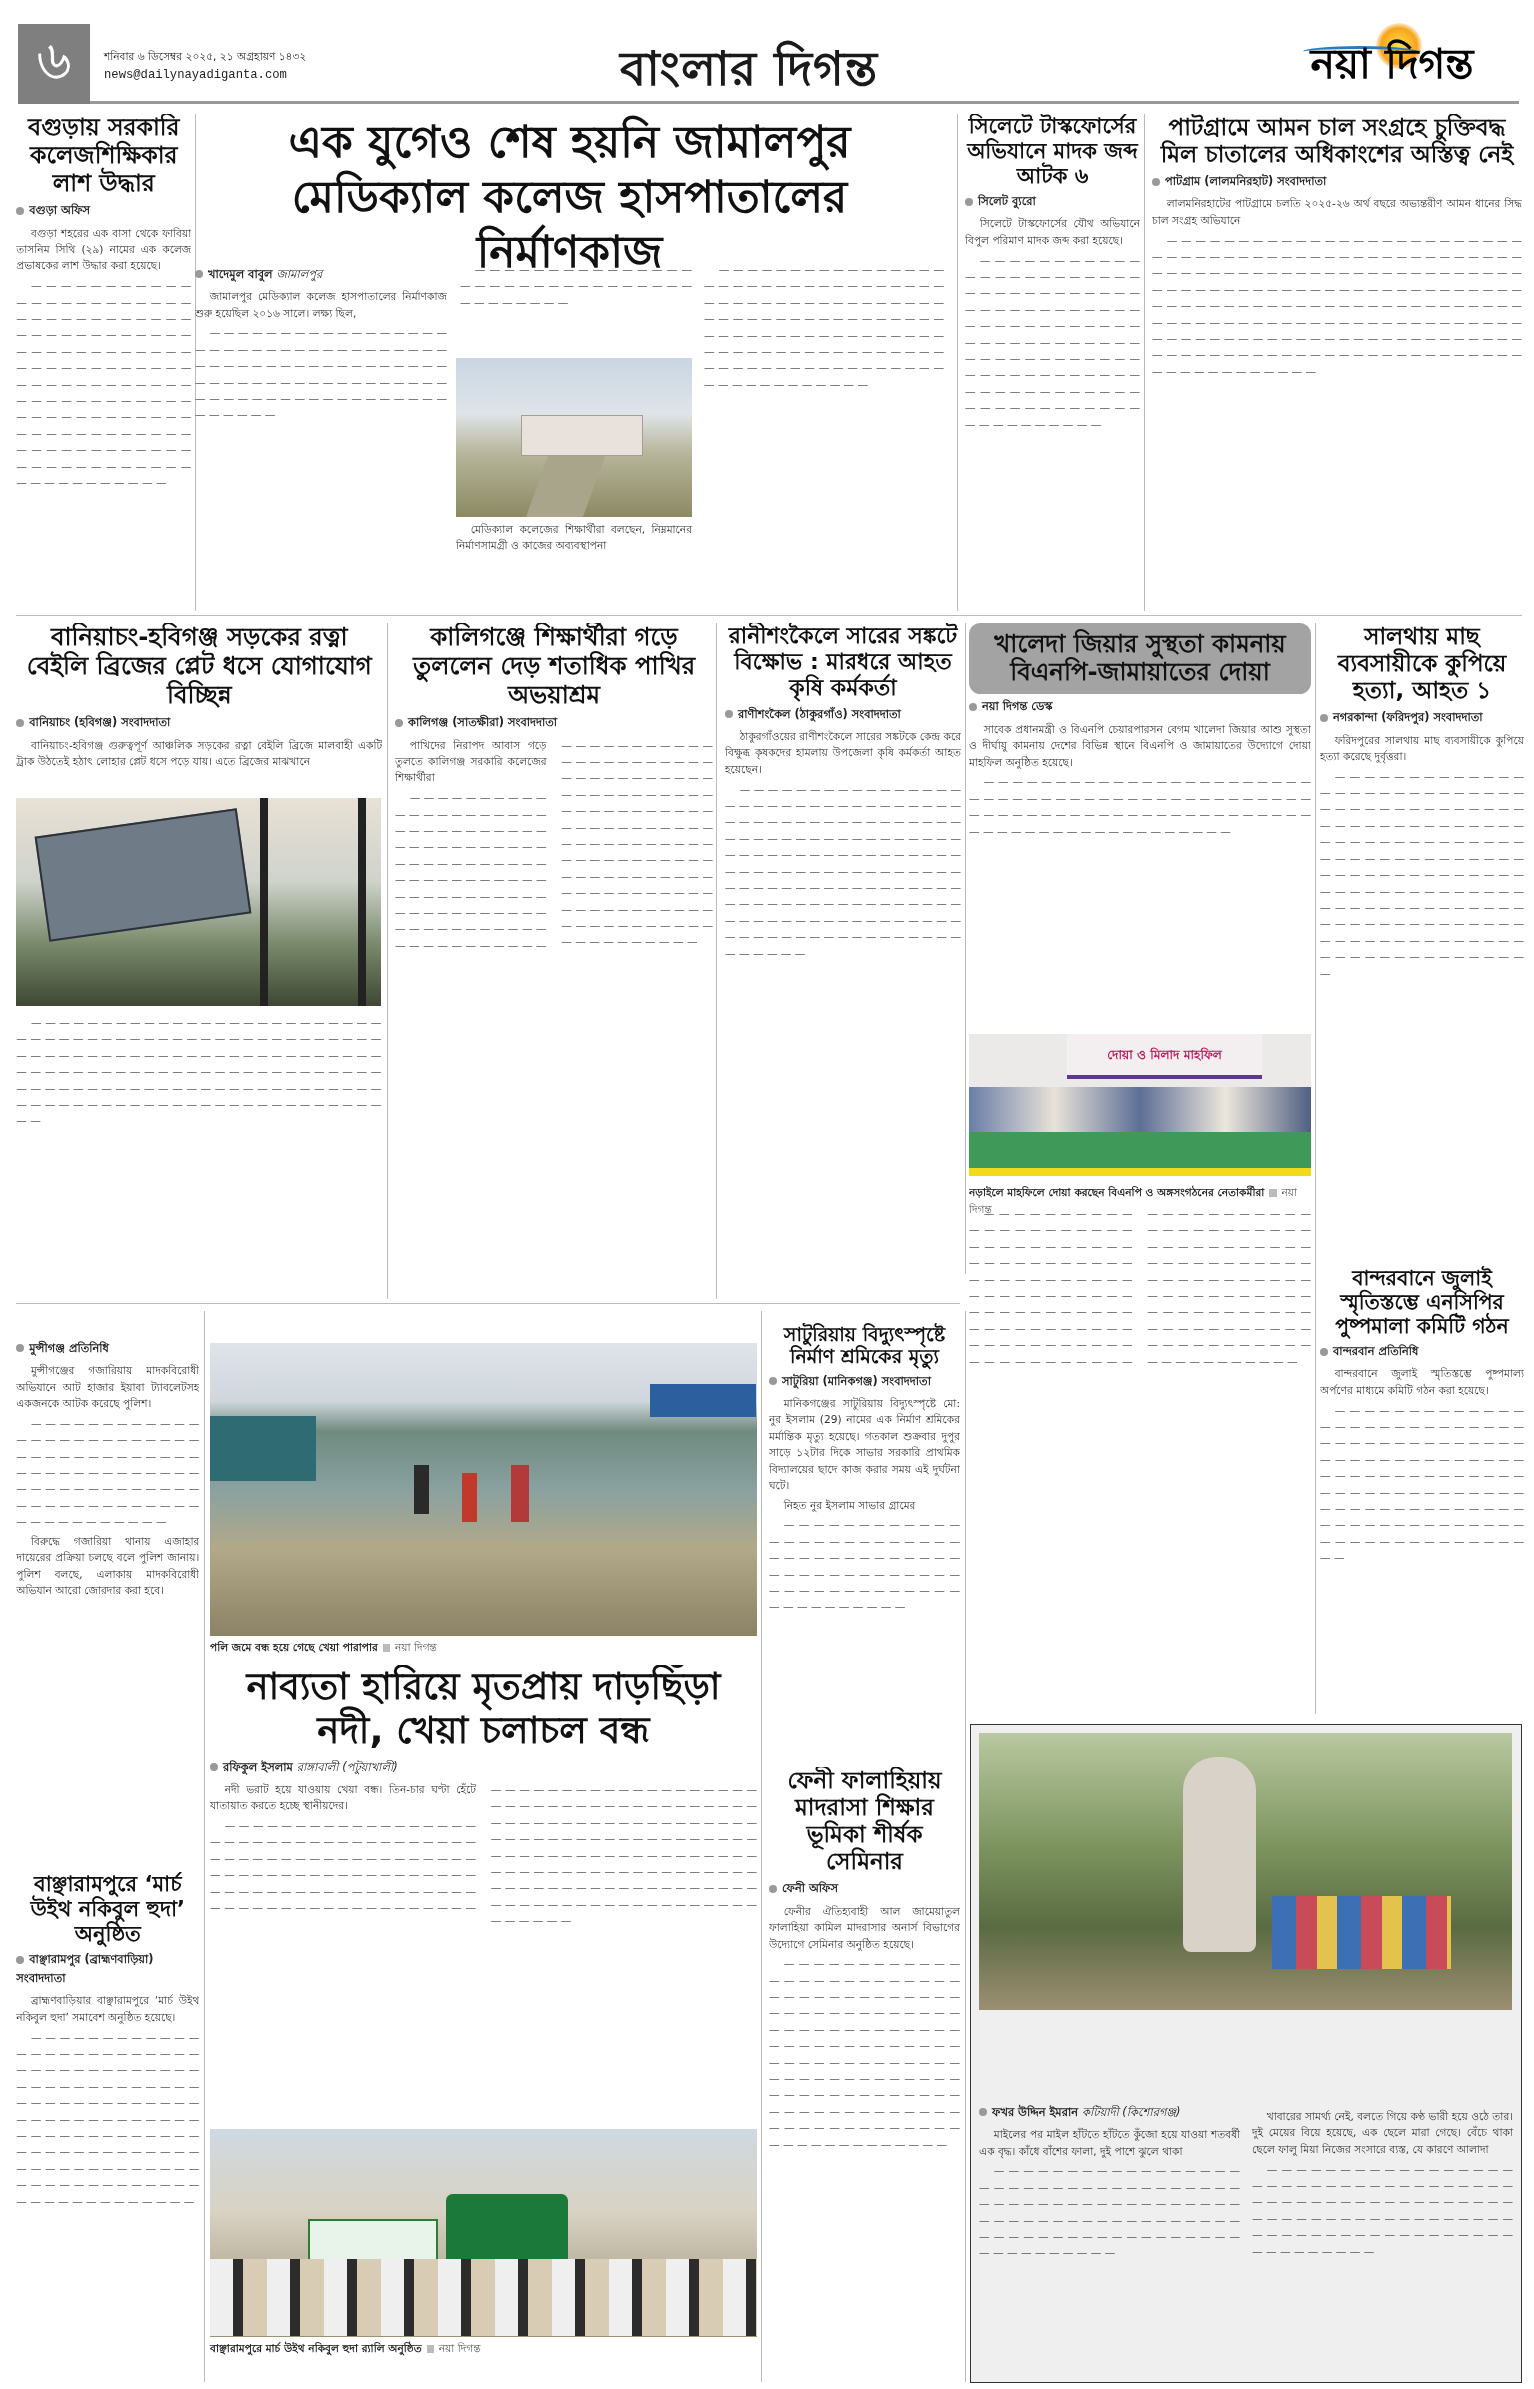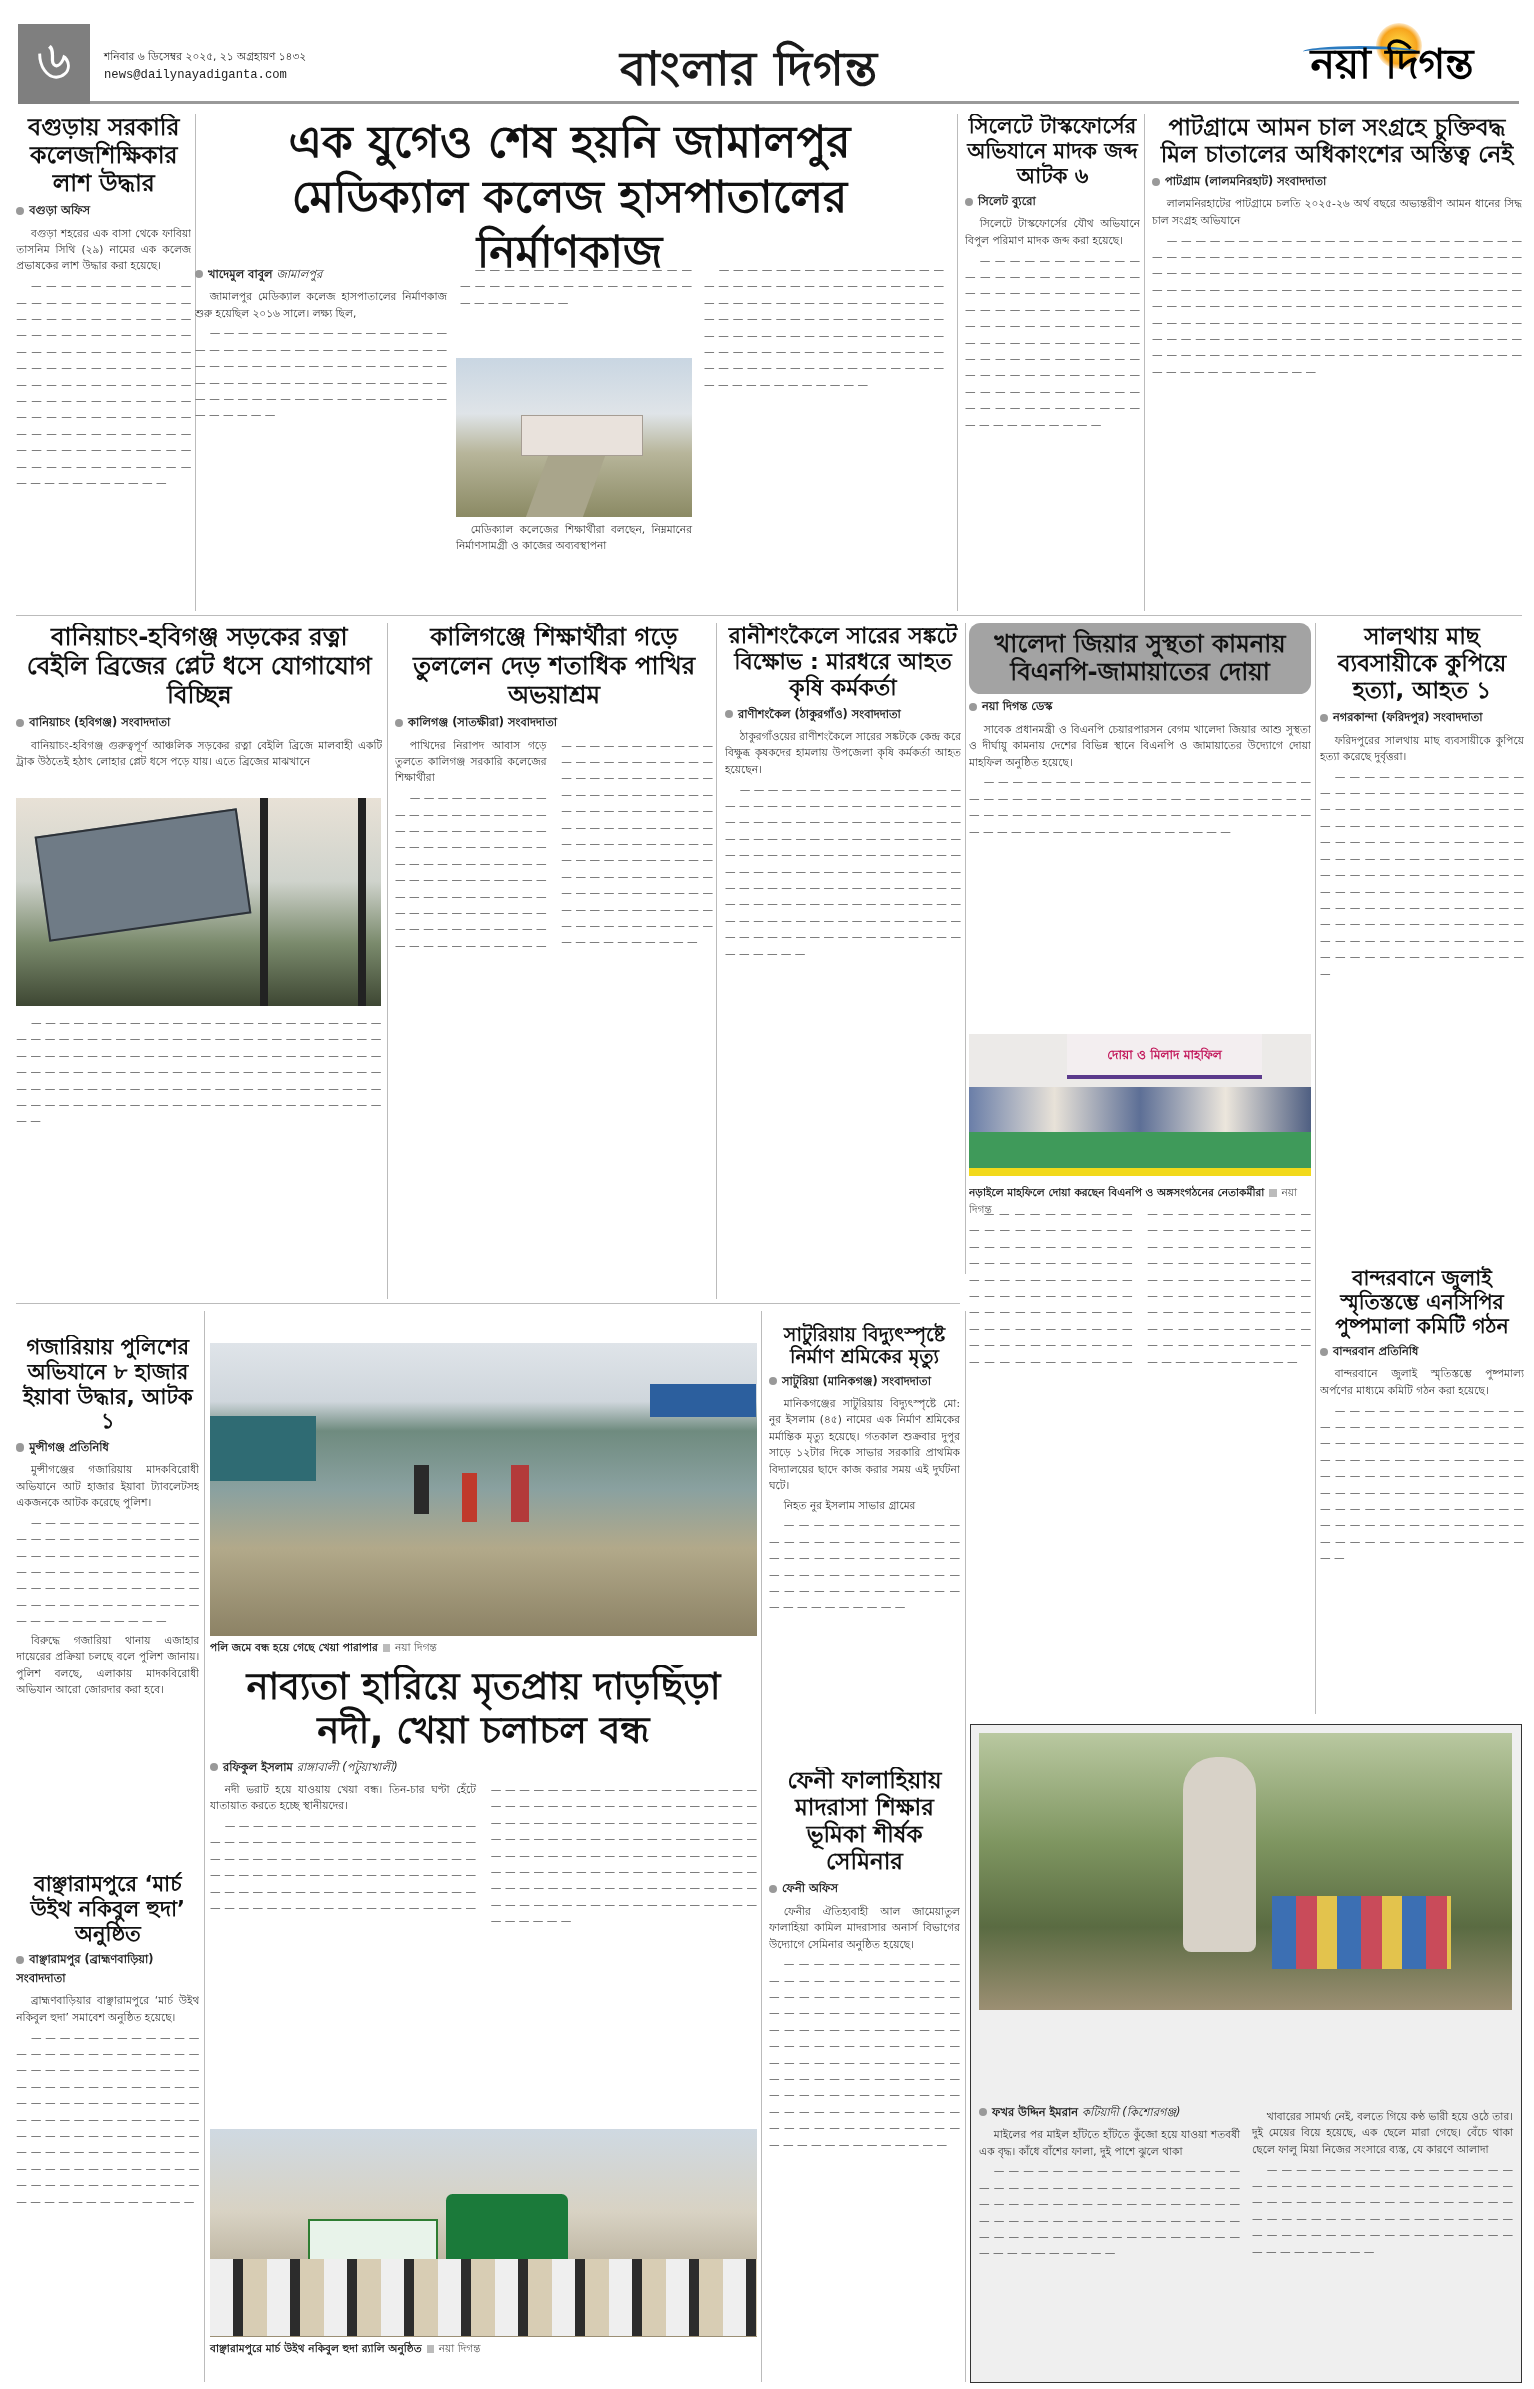--- a/index.html
+++ b/index.html
@@ -175,21 +175,20 @@
   <div class="byline">বান্দরবান প্রতিনিধি</div>
   <div class="body">
     <p>বান্দরবানে জুলাই স্মৃতিস্তম্ভে পুষ্পমাল্য অর্পণের মাধ্যমে কমিটি গঠন করা হয়েছে।</p>
     <p class="filler">— — — — — — — — — — — — — — — — — — — — — — — — — — — — — — — — — — — — — — — — — — — — — — — — — — — — — — — — — — — — — — — — — — — — — — — — — — — — — — — — — — — — — — — — — — — — — — — — — — — — — — — — — — — — — — — — — — — — — — — — — — — — — — —</p>
   </div>
 </article>
 
 <div class="hrule" style="left:16.3px; top:1303px; width:944px;"></div>
 
 <article class="blk" style="left:16.3px; top:1335px; width:183px; height:480px;">
-  <h2 class="hl" style="font-size:21px;">গজারিয়ায় পুলিশের অভিযানে ৮ হাজার ইয়াবা উদ্ধার, আটক ১</h2>
   <div class="byline">মুন্সীগঞ্জ প্রতিনিধি</div>
   <div class="body">
     <p>মুন্সীগঞ্জের গজারিয়ায় মাদকবিরোধী অভিযানে আট হাজার ইয়াবা ট্যাবলেটসহ একজনকে আটক করেছে পুলিশ।</p>
     <p class="filler">— — — — — — — — — — — — — — — — — — — — — — — — — — — — — — — — — — — — — — — — — — — — — — — — — — — — — — — — — — — — — — — — — — — — — — — — — — — — — — — — — — — — — — — —</p>
     <p>বিরুদ্ধে গজারিয়া থানায় এজাহার দায়েরের প্রক্রিয়া চলছে বলে পুলিশ জানায়। পুলিশ বলছে, এলাকায় মাদকবিরোধী অভিযান আরো জোরদার করা হবে।</p>
   </div>
 </article>
 
 <article class="blk" style="left:16.3px; top:1872px; width:183px; height:509px;">
   <h2 class="hl" style="font-size:21px;">বাঞ্ছারামপুরে ‘মার্চ উইথ নকিবুল হুদা’ অনুষ্ঠিত</h2>
@@ -224,21 +223,21 @@
   <div style="position:absolute; left:236px; top:65px; width:122px; height:73px; background:#1b7a3a; border-radius:6.5px;"></div>
   <div style="position:absolute; left:0; top:130px; width:547px; height:77px; background:repeating-linear-gradient(90deg,#efefef 0 23px,#2c2c2c 23px 33px,#d8cdb4 33px 57px);"></div>
 </div>
 <div class="caption" style="left:210px; top:2341px; width:547px;"><b>বাঞ্ছারামপুরে মার্চ উইথ নকিবুল হুদা র‌্যালি অনুষ্ঠিত</b><span class="sep"></span><span class="credit">নয়া দিগন্ত</span></div>
 <div class="vrule" style="left:761px; top:1311px; height:1071px;"></div>
 
 <article class="blk" style="left:769px; top:1323px; width:191px; height:440px;">
   <h2 class="hl" style="font-size:19px;">সাটুরিয়ায় বিদ্যুৎস্পৃষ্টে নির্মাণ শ্রমিকের মৃত্যু</h2>
   <div class="byline">সাটুরিয়া (মানিকগঞ্জ) সংবাদদাতা</div>
   <div class="body">
-    <p>মানিকগঞ্জের সাটুরিয়ায় বিদ্যুৎস্পৃষ্টে মো: নুর ইসলাম (৪৫) নামের এক নির্মাণ শ্রমিকের মর্মান্তিক মৃত্যু হয়েছে। গতকাল শুক্রবার দুপুর সাড়ে ১২টার দিকে সাভার সরকারি প্রাথমিক বিদ্যালয়ের ছাদে কাজ করার সময় এই দুর্ঘটনা ঘটে।</p>
+    <p>মানিকগঞ্জের সাটুরিয়ায় বিদ্যুৎস্পৃষ্টে মো: নুর ইসলাম (29) নামের এক নির্মাণ শ্রমিকের মর্মান্তিক মৃত্যু হয়েছে। গতকাল শুক্রবার দুপুর সাড়ে ১২টার দিকে সাভার সরকারি প্রাথমিক বিদ্যালয়ের ছাদে কাজ করার সময় এই দুর্ঘটনা ঘটে।</p>
     <p>নিহত নুর ইসলাম সাভার গ্রামের</p>
     <p class="filler">— — — — — — — — — — — — — — — — — — — — — — — — — — — — — — — — — — — — — — — — — — — — — — — — — — — — — — — — — — — — — — — — — — — — — — — — — —</p>
   </div>
 </article>
 
 <article class="blk" style="left:769px; top:1767px; width:191px; height:615px;">
   <h2 class="hl" style="font-size:23px;">ফেনী ফালাহিয়ায় মাদরাসা শিক্ষার ভূমিকা শীর্ষক সেমিনার</h2>
   <div class="byline">ফেনী অফিস</div>
   <div class="body">
     <p>ফেনীর ঐতিহ্যবাহী আল জামেয়াতুল ফালাহিয়া কামিল মাদরাসার অনার্স বিভাগের উদ্যোগে সেমিনার অনুষ্ঠিত হয়েছে।</p>

